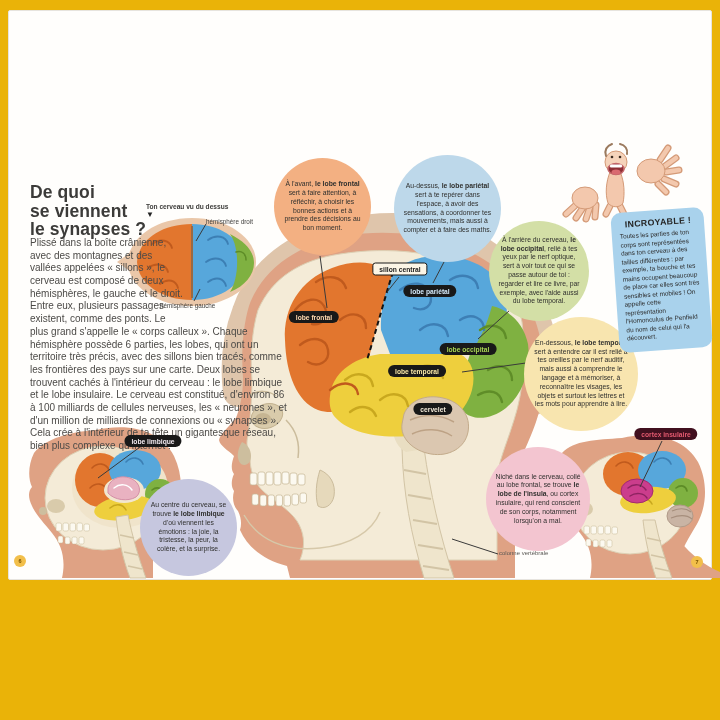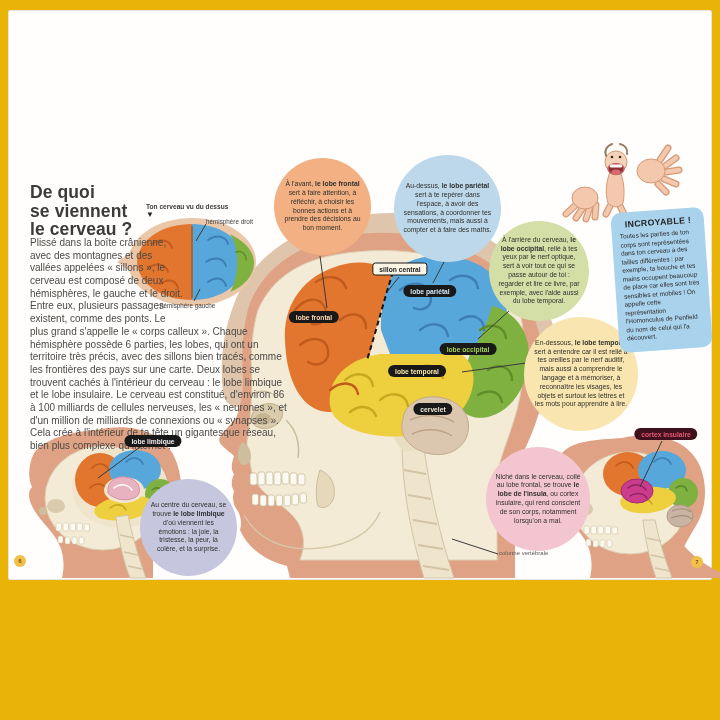--- a/index.html
+++ b/index.html
@@ -319,21 +319,21 @@
       <path d="M 194,301 L 200,289"></path>
       <path d="M 140,447 L 98,478"></path>
       <path d="M 662,441 L 640,487"></path>
       <path d="M 498,554 L 452,539"></path>
     </g>
   </svg>
 
   <div class="txt title">
     <div>De quoi</div>
     <div>se viennent</div>
-    <div>le cerveau ?</div>
+    <div>le synapses ?</div>
   </div>
 
   <div class="txt body-par">
     <span class="wrap-spacer"></span>
     <span>Plissé dans la boîte crânienne, avec des montagnes et des vallées appelées « sillons », le cerveau est composé de deux hémisphères, le gauche et le droit. Entre eux, plusieurs passages existent, comme des ponts. Le plus grand s'appelle le « corps calleux ». Chaque hémisphère possède 6 parties, les lobes, qui ont un territoire très précis, avec des sillons bien tracés, comme les frontières des pays sur une carte. Deux lobes se trouvent cachés à l'intérieur du cerveau : le lobe limbique et le lobe insulaire. Le cerveau est constitué, d'environ 86 à 100 milliards de cellules nerveuses, les « neurones », et d'un million de milliards de connexions ou « synapses ». Cela crée à l'intérieur de ta tête un gigantesque réseau, bien plus complexe qu'Internet !</span>
   </div>
 
   <div class="txt smallcap cap-topbrain">Ton cerveau vu du dessus</div>
   <div class="txt cap-arrow">▼</div>
   <div class="txt lbl lbl-droit">hémisphère droit</div>

